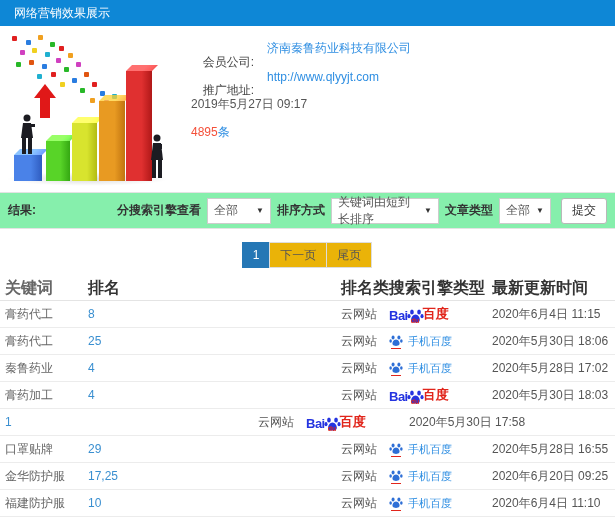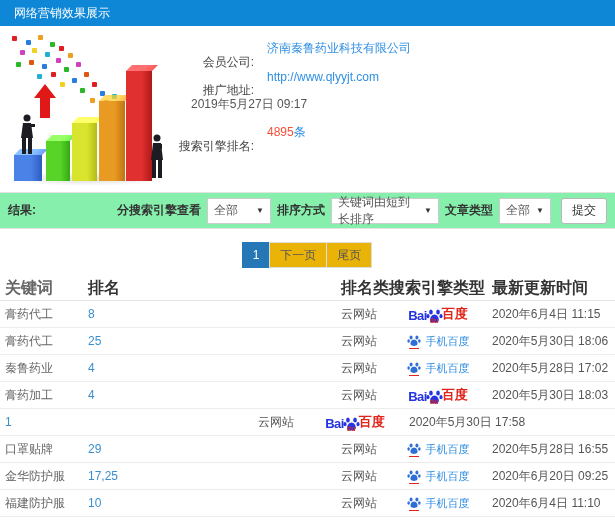--- a/index.html
+++ b/index.html
@@ -73,21 +73,21 @@
     font-size:12px; margin-left:-1px; cursor:pointer; }
   .page-btn.active { background:#2577b5; border-color:#2577b5; color:#fff; }
 
   
   .dtable { width:100%; font-size:12px; }
   .trow { display:flex; align-items:center; height:27px; border-bottom:1px solid #ececec; }
   .trow.thead { height:24px; border-bottom:1px solid #e4e4e4; font-weight:bold;
     font-size:16px; color:#333; }
   .td { padding-left:5px; overflow:hidden; white-space:nowrap; }
   .c1 { width:83px; } .c2 { width:253px; } .c3 { width:53px; color:#555; }
-  .c4 { width:98px; display:flex; align-items:center; justify-content:center; padding-left:0; }
+  .c4 { width:98px; display:flex; align-items:center; justify-content:flex-start; padding-left:0; }
   .c5 { flex:1; color:#555; }
   .trow .c1 { color:#666; }
   .rank-link { color:#3a8fd0; cursor:pointer; }
 
   
   .baidu-logo { display:inline-flex; align-items:flex-end; }
   .baidu-logo .bai { color:#2534e0; font-weight:bold; font-size:13px; letter-spacing:-.5px; }
   .baidu-logo .cn { color:#e1251b; font-weight:bold; font-size:13px; }
   .baidu-logo .paw { width:17px; height:17px; margin:0 -1px -1px -1px; position:relative; }
   .baidu-logo .paw .du { position:absolute; bottom:0; left:4px; color:#e1251b;
@@ -143,21 +143,20 @@
         <span class="info-value link-blue">济南秦鲁药业科技有限公司</span>
       </div>
       <div class="info-row">
         <span class="info-label">推广地址:</span>
         <span class="info-value link-blue">http://www.qlyyjt.com</span>
       </div>
       <div class="info-row">
         <span class="info-value">2019年5月27日 09:17</span>
       </div>
       <div class="info-row">
-        <span class="info-label">搜索引擎排名:</span>
         <span class="info-value">
           <span class="val-red">4895</span><span class="link-blue">条</span>
         </span>
       </div>
     </div>
   </div>
 
   <div class="filterbar">
     <span class="flabel">结果:</span>
     <span class="spacer"></span>

